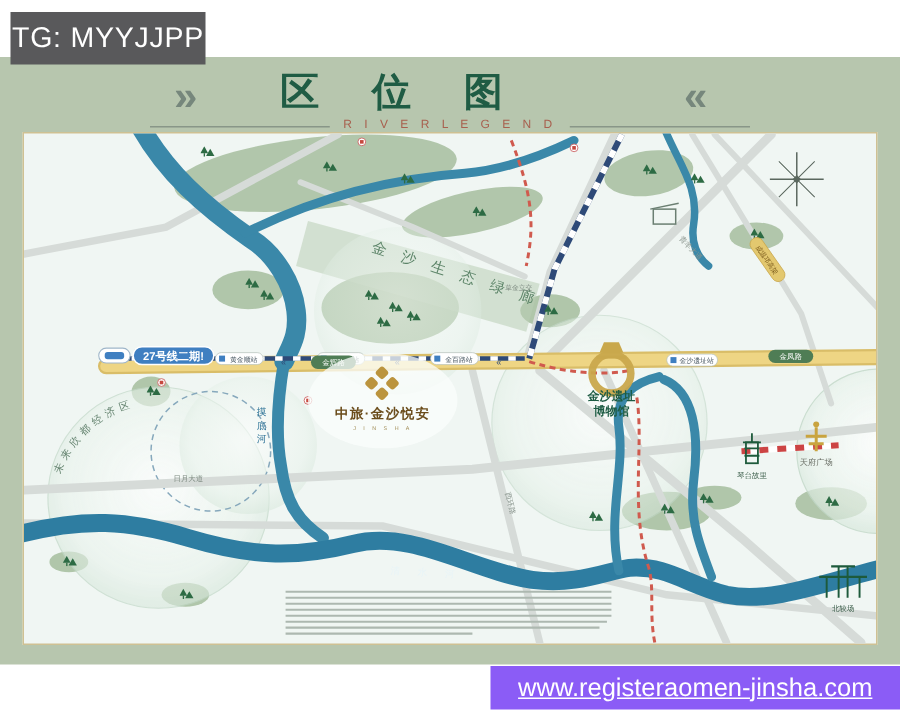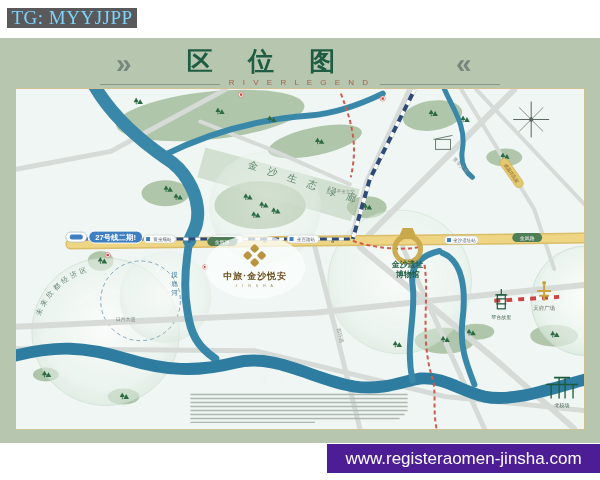--- a/index.html
+++ b/index.html
@@ -1,22 +1,22 @@
 <!DOCTYPE html>
 <html><head>
 <meta charset="utf-8">
 <style>
   html,body{margin:0;padding:0;}
   body{width:600px;height:480px;position:relative;background:#ffffff;overflow:hidden;
        font-family:"Liberation Sans","DejaVu Sans",sans-serif;}
   .frame{position:absolute;left:0;top:38px;width:600px;height:405px;background:#b7c6ae;}
-  .tg-badge{position:absolute;left:7px;top:8px;width:130px;height:20px;background:#59595b;
-    color:#7dd3fc;font-size:19px;display:flex;align-items:center;justify-content:center;letter-spacing:0.5px;font-family:Liberation Serif, serif;}
-  .url-bar{position:absolute;left:327px;top:444px;width:273px;height:29px;background:#4c1d95;
-    color:#fff;font-size:17px;display:flex;align-items:center;justify-content:center;}
+  .tg-badge{position:absolute;left:7px;top:8px;width:130px;height:35px;background:#59595b;
+    color:#ffffff;font-size:19px;display:flex;align-items:center;justify-content:center;letter-spacing:0.5px;}
+  .url-bar{position:absolute;left:327px;top:444px;width:273px;height:29px;background:#8b5cf6;
+    color:#fff;font-size:17px;display:flex;align-items:center;justify-content:center;text-decoration:underline;}
   .hdr-title{position:absolute;left:0;top:44px;width:536px;text-align:center;
     color:#1f5c44;font-size:26px;font-weight:bold;letter-spacing:14px;}
   .hdr-line{position:absolute;left:100px;top:84px;width:400px;height:1px;background:#6e7d73;opacity:.65;}
   .hdr-sub{position:absolute;left:50%;top:78px;transform:translateX(-50%);background:#b7c6ae;
     padding:0 9px;color:#a8604f;font-size:8px;letter-spacing:3px;font-weight:normal;}
   .chev{position:absolute;top:48px;color:#76877c;font-size:28px;font-weight:bold;}
   .chev-l{left:116px;}
   .chev-r{left:456px;}
   .map{position:absolute;left:15px;top:88px;width:568px;height:340px;background:#f0f6f3;
     border:1px solid #cfc193;}

